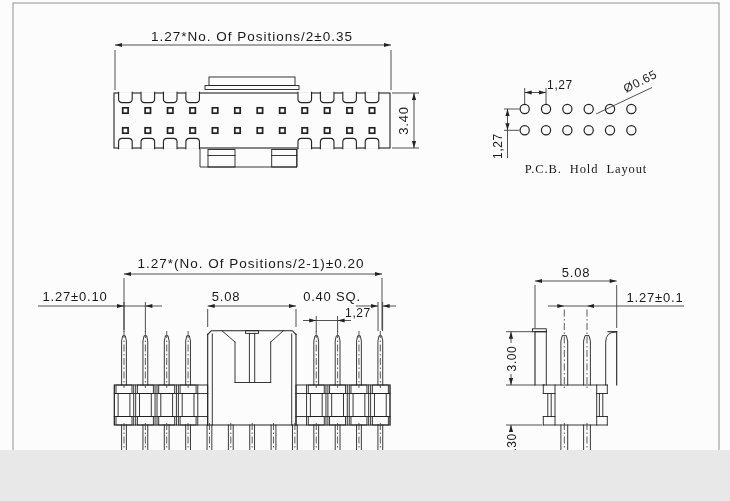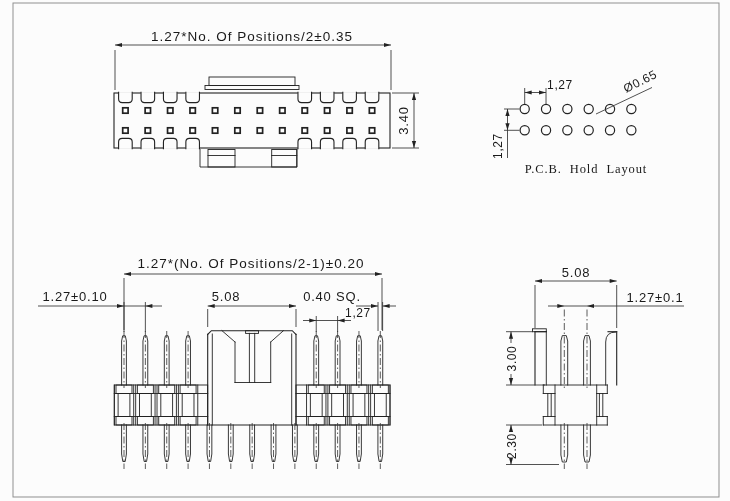--- a/index.html
+++ b/index.html
@@ -1,17 +1,17 @@
 <!DOCTYPE html>
 <html style="--line: #222222; --dim: #333333; --bg: #fcfcfc;"><head>
 <meta charset="utf-8">
 <style>
   :root{ --line:#222222; --dim:#333333; --bg:#fcfcfc; --border:#8f8f8f; }
   html,body{margin:0;padding:0;background:#e8e8e8;}
-  #stage{position:relative;width:730px;height:501px;background:var(--bg);overflow:hidden;
+  #stage{position:relative;width:730px;height:450px;background:var(--bg);overflow:hidden;
          font-family:"Liberation Sans",sans-serif;}
   svg{position:absolute;left:0;top:0;}
   .ln{stroke:var(--line);stroke-width:1.1;fill:none;stroke-linecap:square;}
   .lt{stroke:var(--line);stroke-width:0.9;fill:none;stroke-linecap:square;}
   .dm{stroke:var(--dim);stroke-width:0.85;fill:none;}
   .cl{stroke:var(--dim);stroke-width:0.8;fill:none;stroke-dasharray:7 2.5 1.5 2.5;}
   .ar{fill:var(--line);stroke:none;}
   text{fill:#1a1a1a;}
   .t14{font-size:13.5px;letter-spacing:1px;font-family:"Liberation Sans",sans-serif;}
   .t13{font-size:13px;letter-spacing:0.8px;font-family:"Liberation Sans",sans-serif;}

